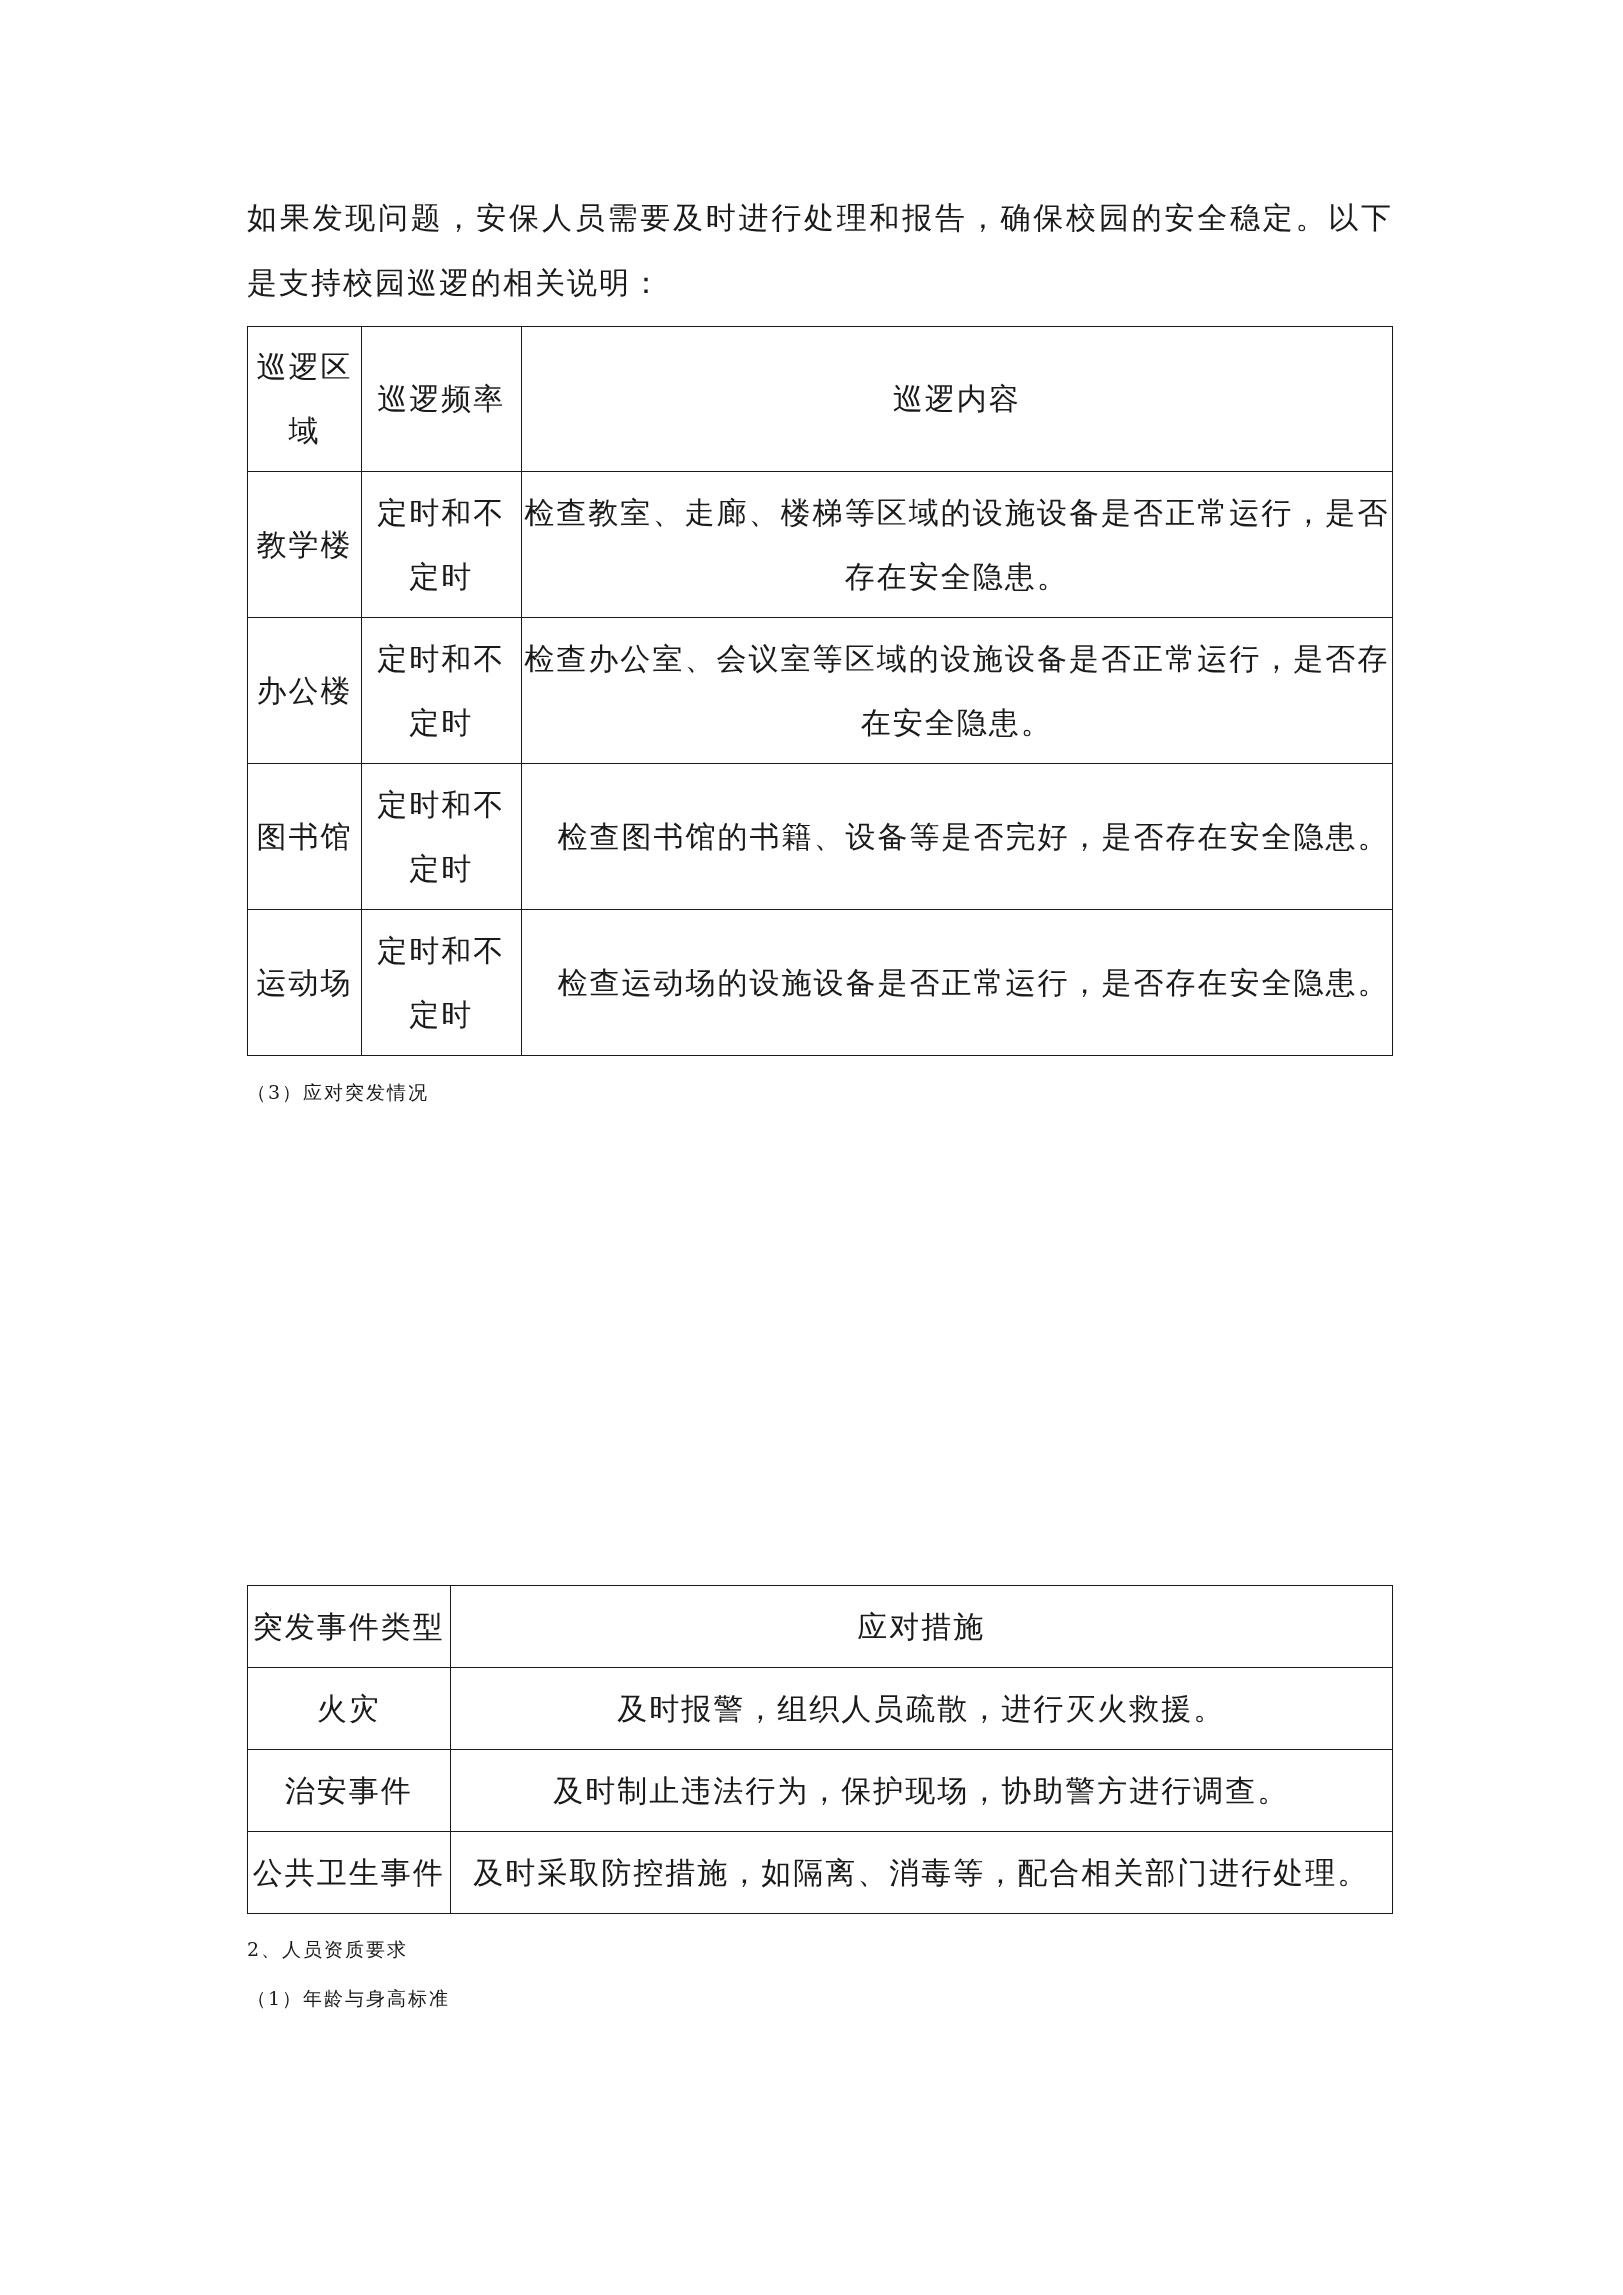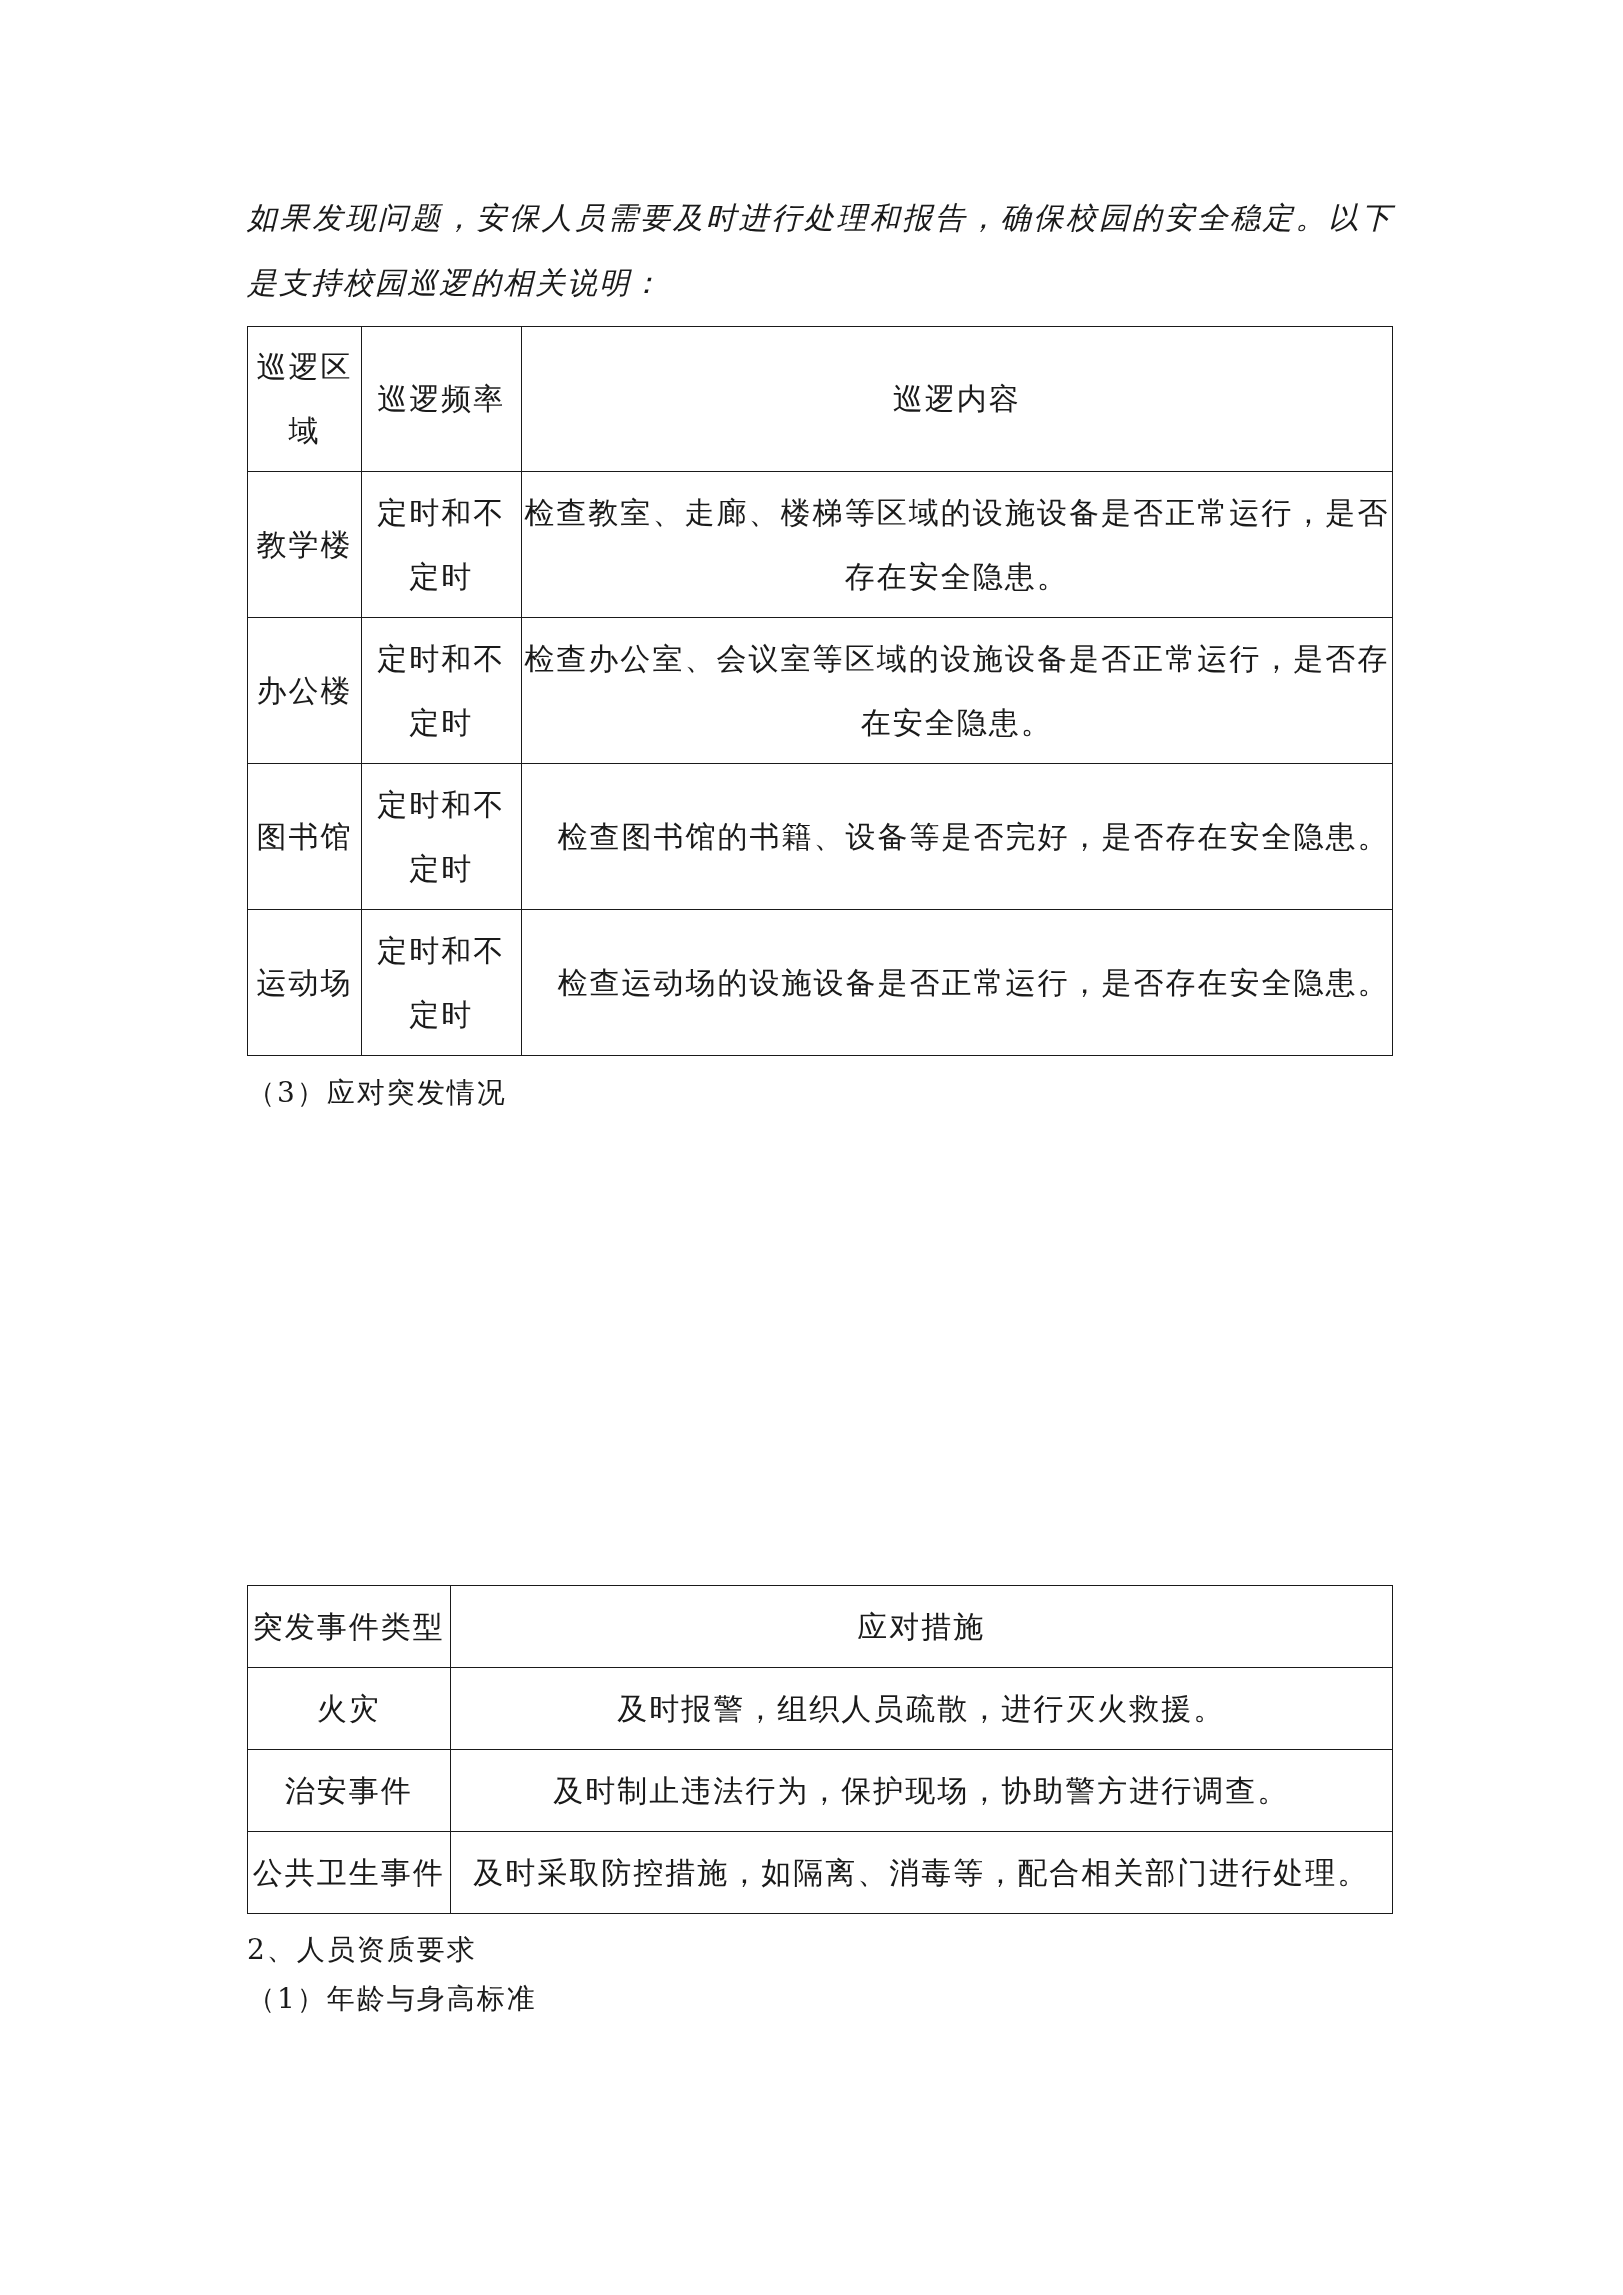--- a/index.html
+++ b/index.html
@@ -10,21 +10,21 @@
   }
   .page { position: absolute; left: 0; top: 0; width: 1623px; height: 2295px; }
   .para {
     position: absolute; left: 247px; width: 1146px;
     font-size: 30px; line-height: 65px; letter-spacing: 2px;
     margin: 0; text-align: justify;
   }
   .para.indent { text-indent: 60px; }
   .heading {
     position: absolute; left: 247px; width: 1146px;
-    font-size: 28px; line-height: 39px; letter-spacing: 2px; margin: 0;
+    font-size: 19px; line-height: 39px; letter-spacing: 2px; margin: 0;
   }
   table.doc {
     position: absolute; border-collapse: collapse;
     font-size: 30px; letter-spacing: 2px;
   }
   table.doc td {
     border: 1.6px solid #1a1a1a; padding: 0 2.6px; vertical-align: middle;
     line-height: 64px;
   }
   table.doc td.c { text-align: center; }
@@ -34,21 +34,21 @@
   #t1 tr.h { height: 145px; }
   #t2 { left: 247px; top: 1585px; width: 1146px; }
   #t2 tr { height: 82px; }
   .left-j { text-align: justify; text-align-last: center; }
 </style>
 </head>
 <body>
 
 <div class="page">
 
-  <p class="para" style="top:185px;font-style:italic;">如果发现问题，安保人员需要及时进行处理和报告，确保校园的安全稳定。以下是支持校园巡逻的相关说明：</p>
+  <p class="para" style="top:185px;">如果发现问题，安保人员需要及时进行处理和报告，确保校园的安全稳定。以下是支持校园巡逻的相关说明：</p>
 
   <table id="t1" class="doc">
     <colgroup>
       <col style="width:114px">
       <col style="width:160px">
       <col style="width:873px">
     </colgroup>
     <tbody>
         <tr class="h">
       <td class="c">巡逻区域</td>

